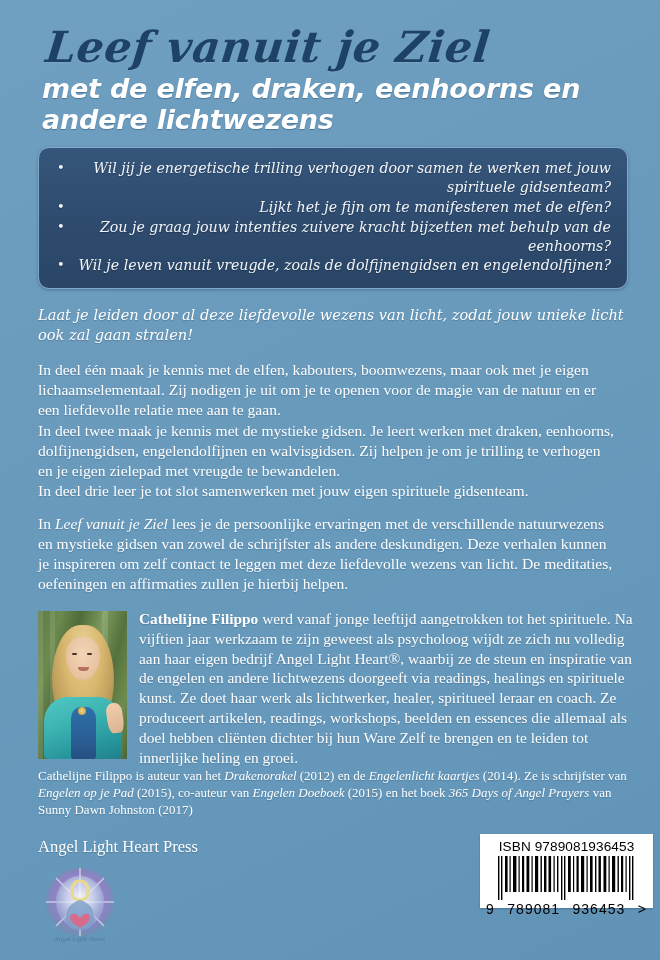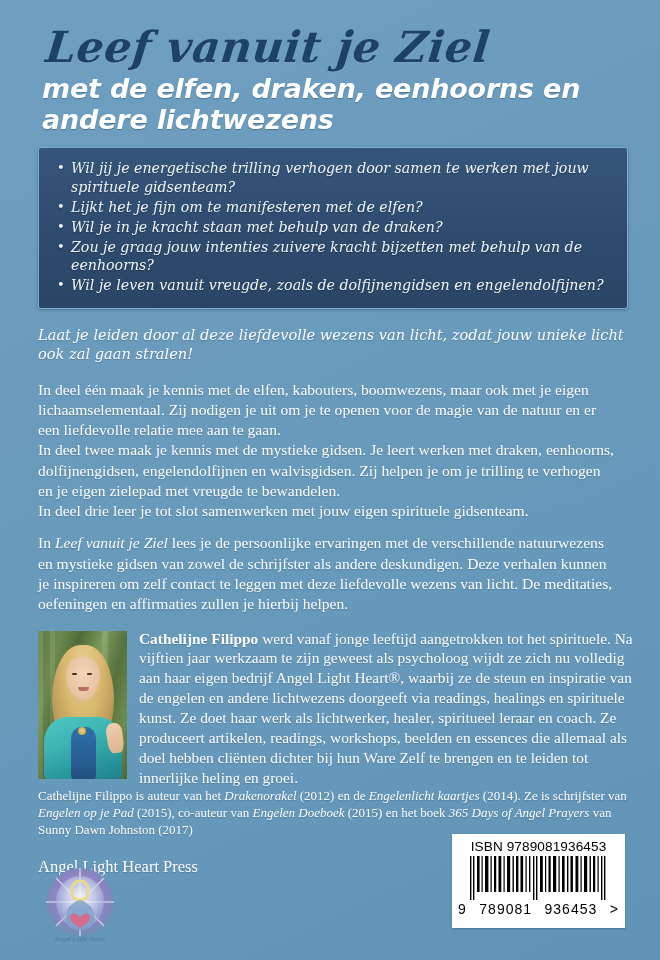--- a/index.html
+++ b/index.html
@@ -46,23 +46,24 @@
     margin: 4px 0 0 8px;
     letter-spacing: -0.2px;
     text-shadow: 0 1px 1px rgba(20,50,80,0.35);
   }
 
   
   .bullet-panel {
     margin: 12px 32px 0 38px;
     background: linear-gradient(180deg, #35557a 0%, #2e4b6e 55%, #2a4566 100%);
     border: 1px solid #7fa9c9;
-    border-radius: 3px;
+    border-radius: 11px;
     padding: 11px 16px 12px 16px;
     box-shadow: 0 1px 3px rgba(15,40,65,0.35);
+    text-align: right;
   }
   .bullet-list {
     margin: 0;
     padding: 0;
     list-style: none;
   }
   .bullet-list li {
     position: relative;
     color: #f2f6fa;
     font-family: "DejaVu Serif", serif;
@@ -220,24 +221,24 @@
     position: absolute;
     left: 38px;
     top: 862px;
     width: 84px;
     height: 84px;
   }
 
   
   .barcode-panel {
     position: absolute;
-    left: 452px;
+    left: 480px;
     top: 834px;
     width: 173px;
-    height: 94px;
+    height: 74px;
     background: #ffffff;
     padding: 0;
     box-shadow: 0 1px 2px rgba(20,45,70,0.30);
   }
   .isbn-text {
     text-align: center;
     font-family: "Liberation Sans", sans-serif;
     font-size: 13.6px;
     color: #000;
     letter-spacing: 0.1px;
@@ -264,21 +265,20 @@
 
   <div class="title-wrap">
     <div class="book-title">Leef vanuit je Ziel</div>
     <div class="book-subtitle">met de elfen, draken, eenhoorns en andere lichtwezens</div>
   </div>
 
   <div class="bullet-panel">
     <ul class="bullet-list">
       <li>Wil jij je energetische trilling verhogen door samen te werken met jouw spirituele gidsenteam?</li>
       <li>Lijkt het je fijn om te manifesteren met de elfen?</li>
-      <li>Wil je in je kracht staan met behulp van de draken?</li>
       <li>Zou je graag jouw intenties zuivere kracht bijzetten met behulp van de eenhoorns?</li>
       <li>Wil je leven vanuit vreugde, zoals de dolfijnengidsen en engelendolfijnen?</li>
     </ul>
   </div>
 
   <div class="intro">Laat je leiden door al deze liefdevolle wezens van licht, zodat jouw unieke licht ook zal gaan stralen!</div>
 
   <div class="body-block">
     <p class="tight">In deel één maak je kennis met de elfen, kabouters, boomwezens, maar ook met je eigen lichaamselementaal. Zij nodigen je uit om je te openen voor de magie van de natuur en er een liefdevolle relatie mee aan te gaan.</p>
     <p class="tight">In deel twee maak je kennis met de mystieke gidsen. Je leert werken met draken, eenhoorns, dolfijnengidsen, engelendolfijnen en walvisgidsen. Zij helpen je om je trilling te verhogen en je eigen zielepad met vreugde te bewandelen.</p>

